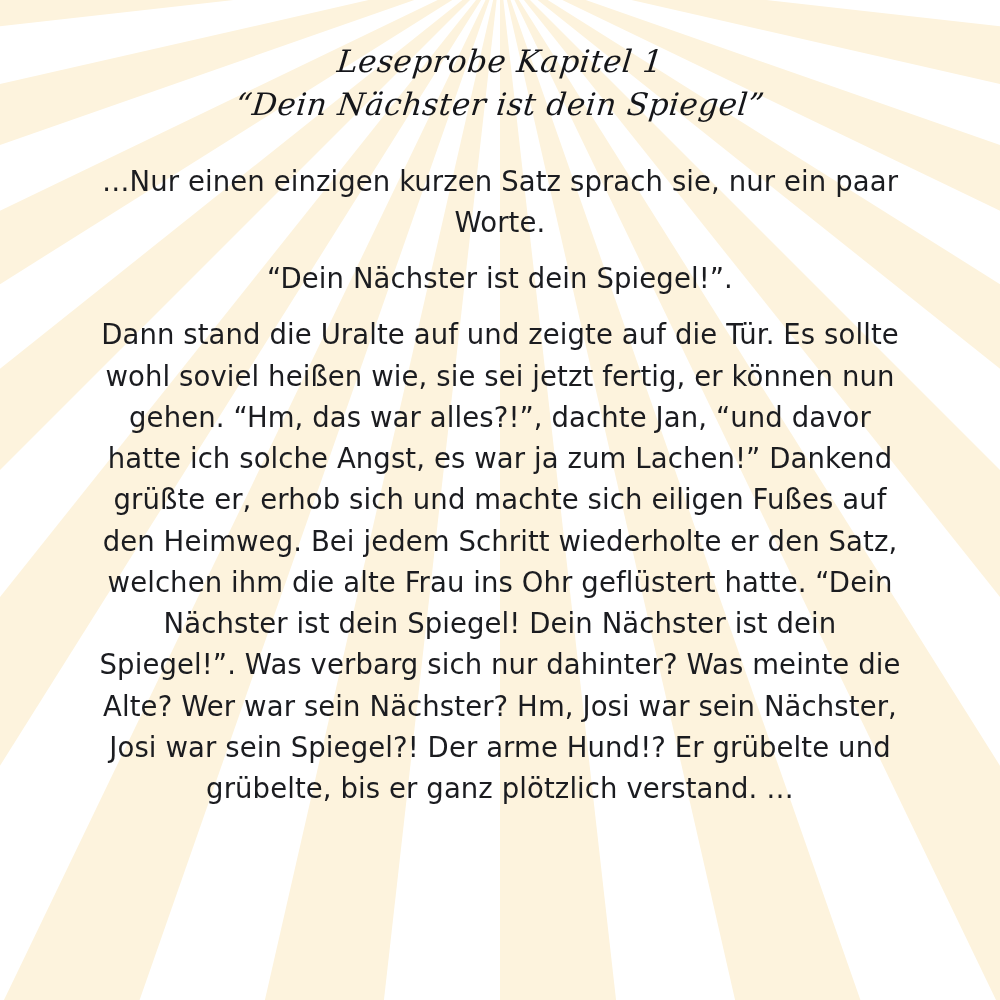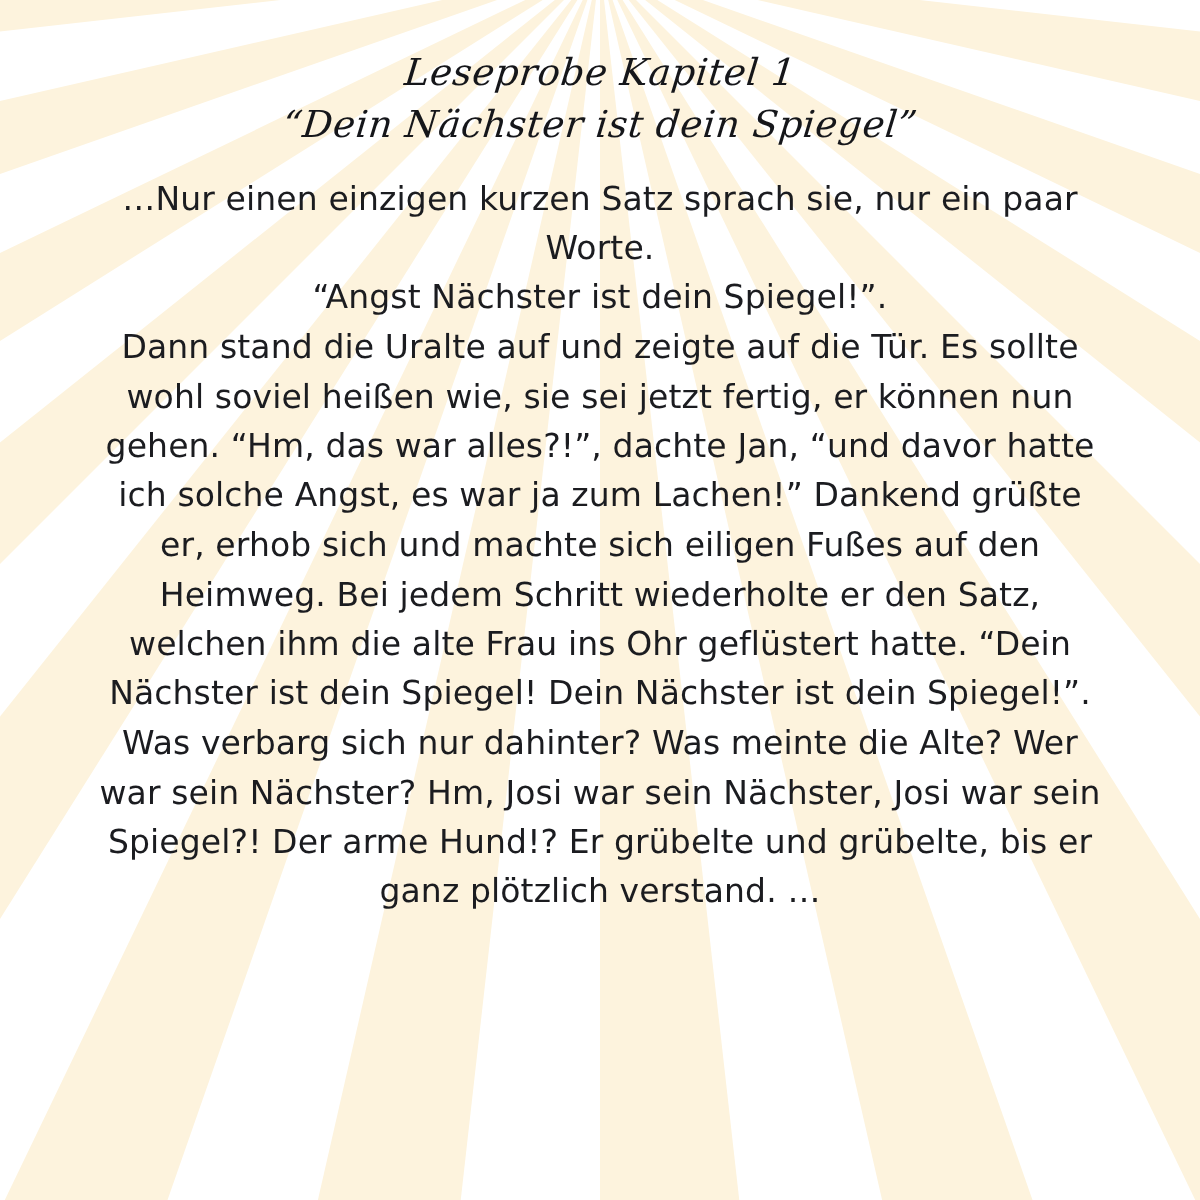--- a/index.html
+++ b/index.html
@@ -73,21 +73,21 @@
     font-family: "DejaVu Sans", sans-serif;
     font-size: 27.5px;
     line-height: 1.50;
     color: #1b1c20;
     letter-spacing: 0.1px;
     max-width: 840px;
     margin: 0 auto;
   }
 
   .body-text p {
-    margin: 0;
+    margin: 15px;
   }
 </style>
 </head>
 <body>
 
 <div id="page">
 
   <svg id="rays" viewBox="0 0 1000 1000" preserveAspectRatio="none" aria-hidden="true">
     <rect x="0" y="0" width="1000" height="1000" fill="#ffffff"></rect>
     <g id="ray-group" fill="#fdf3dd">
@@ -110,18 +110,18 @@
 
   <div id="content">
 
     <div class="header-block">
       <div class="script-line script-line-1">Leseprobe Kapitel 1</div>
       <div class="script-line script-line-2">“Dein Nächster ist dein Spiegel”</div>
     </div>
 
     <div class="body-text">
       <p>…Nur einen einzigen kurzen Satz sprach sie, nur ein paar Worte.</p>
-      <p>“Angst Nächster ist dein Spiegel!”.</p>
+      <p>“Dein Nächster ist dein Spiegel!”.</p>
       <p>Dann stand die Uralte auf und zeigte auf die Tür. Es sollte wohl soviel heißen wie, sie sei jetzt fertig, er können nun gehen. “Hm, das war alles?!”, dachte Jan, “und davor hatte ich solche Angst, es war ja zum Lachen!” Dankend grüßte er, erhob sich und machte sich eiligen Fußes auf den Heimweg. Bei jedem Schritt wiederholte er den Satz, welchen ihm die alte Frau ins Ohr geflüstert hatte. “Dein Nächster ist dein Spiegel! Dein Nächster ist dein Spiegel!”. Was verbarg sich nur dahinter? Was meinte die Alte? Wer war sein Nächster? Hm, Josi war sein Nächster, Josi war sein Spiegel?! Der arme Hund!? Er grübelte und grübelte, bis er ganz plötzlich verstand. …</p>
     </div>
 
   </div>
 </div>
 
 </body></html>

